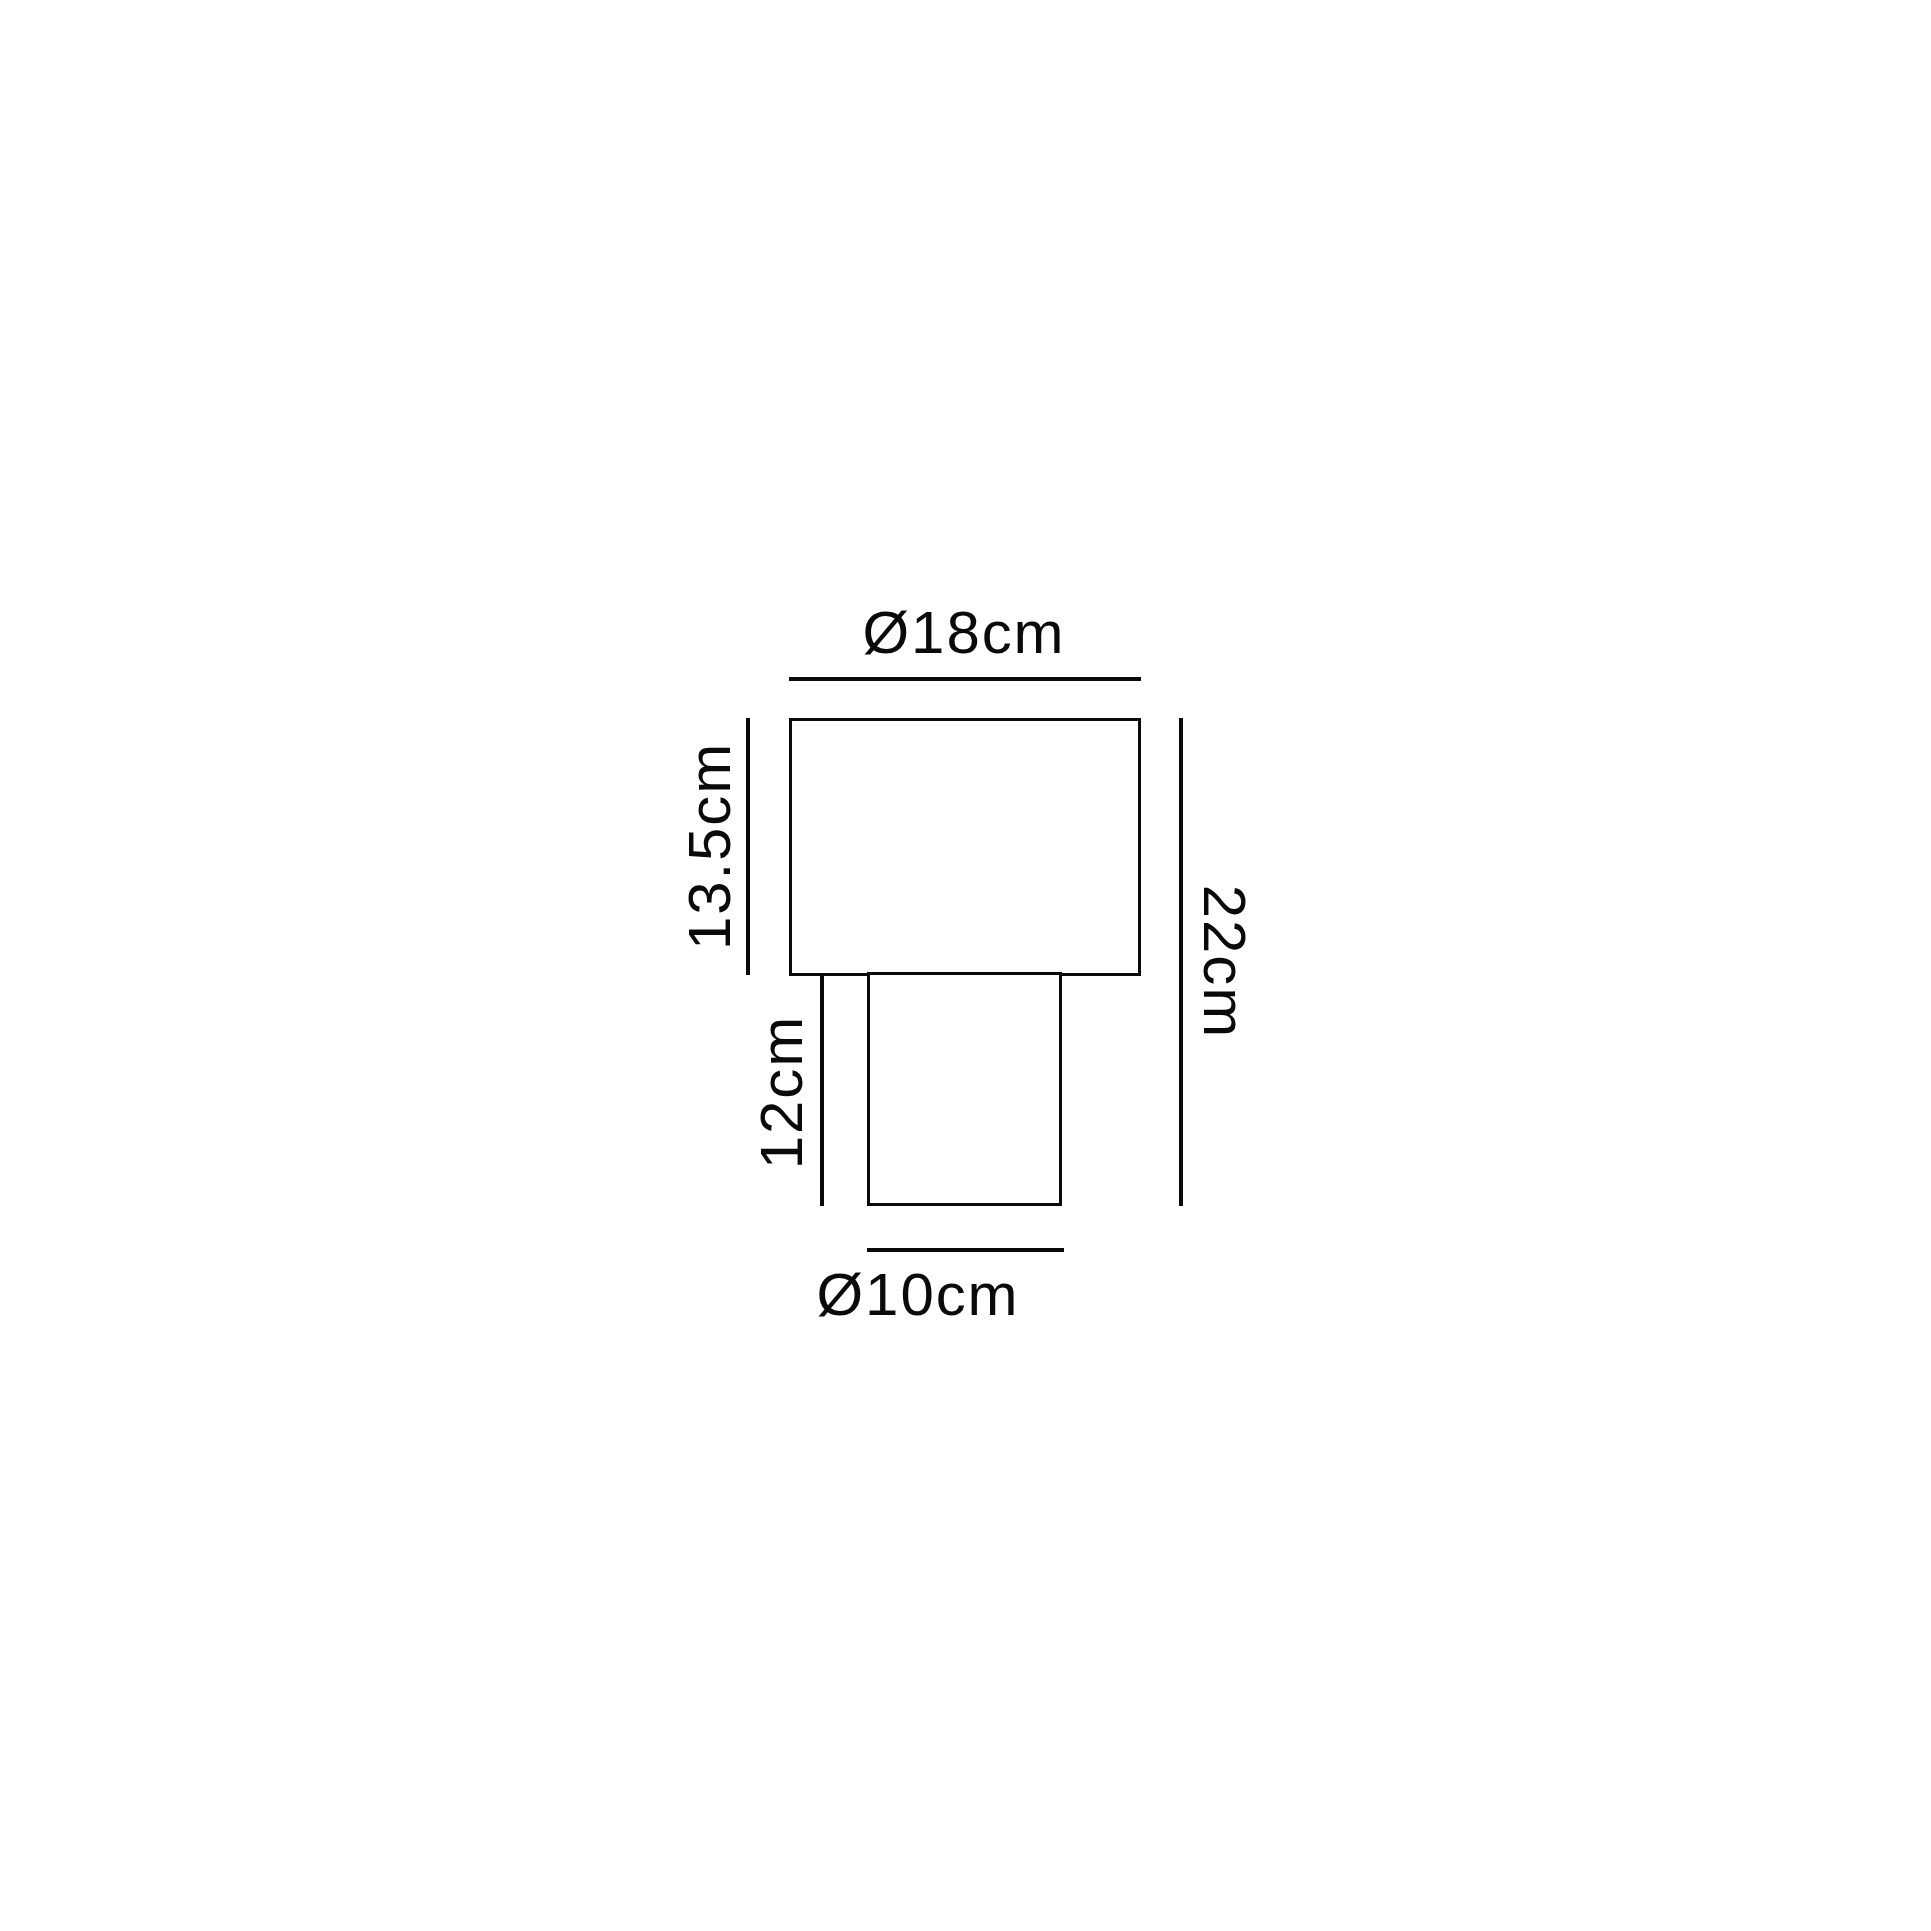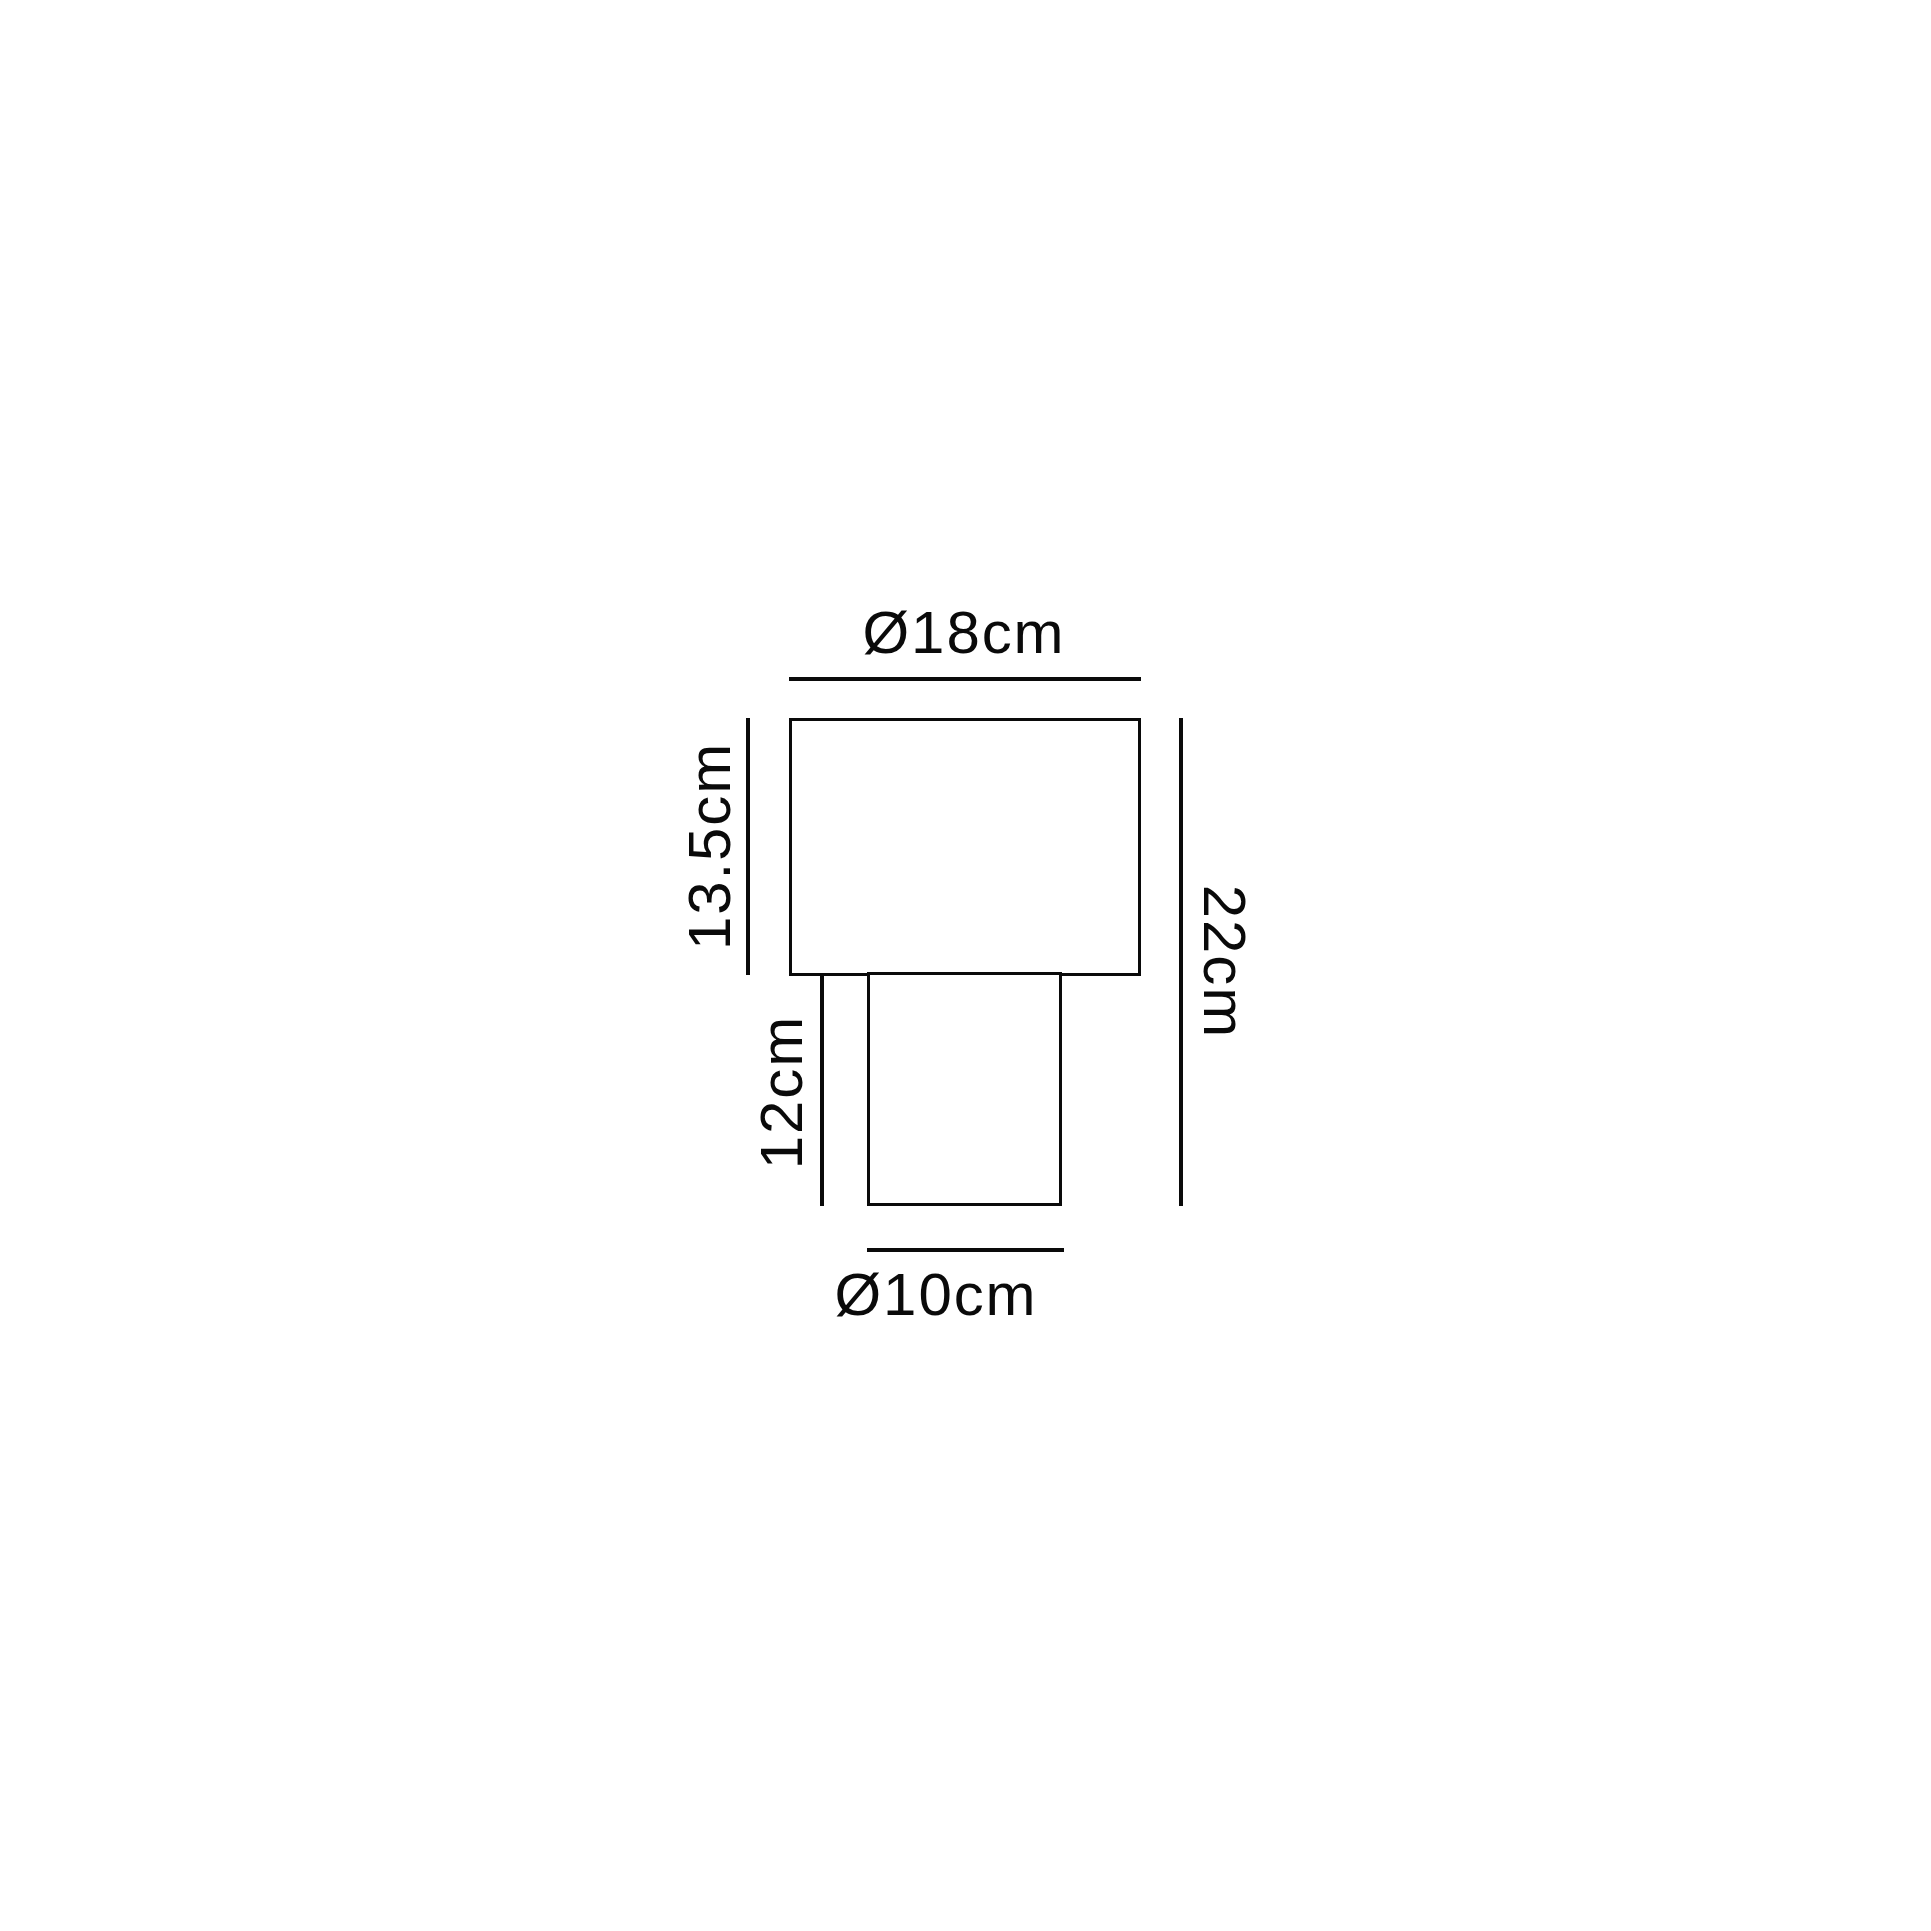--- a/index.html
+++ b/index.html
@@ -54,21 +54,21 @@
   #dim-line-shade-height  { left:746px; top:718px;  width:3.9px;   height:257px; }
   #label-shade-height     { left:584px; top:817px;  width:251px; height:58px;  line-height:58px; }
 
   #dim-line-base-height   { left:820px; top:976px; width:3.9px;   height:230px; }
   #label-base-height      { left:676px; top:1063px; width:212px; height:58px;  line-height:58px; }
 
   #dim-line-total-height  { left:1179px; top:718px; width:3.9px;   height:488px; }
   #label-total-height     { left:1118px; top:933px; width:212px; height:58px;  line-height:58px; }
 
   #dim-line-base-diameter { left:867px; top:1248px; width:197px; height:3.9px; }
-  #label-base-diameter    { left:743px; top:1261px; width:386px; height:68px; line-height:68px; }
+  #label-base-diameter    { left:725px; top:1261px; width:386px; height:68px; line-height:68px; }
 </style>
 </head>
 <body>
 
 <div class="canvas">
 
   <div class="dim-label" id="label-shade-diameter">Ø18cm</div>
   <div class="dim-line" id="dim-line-shade-diameter"></div>
 
   <div class="outline" id="lamp-shade-outline"></div>

